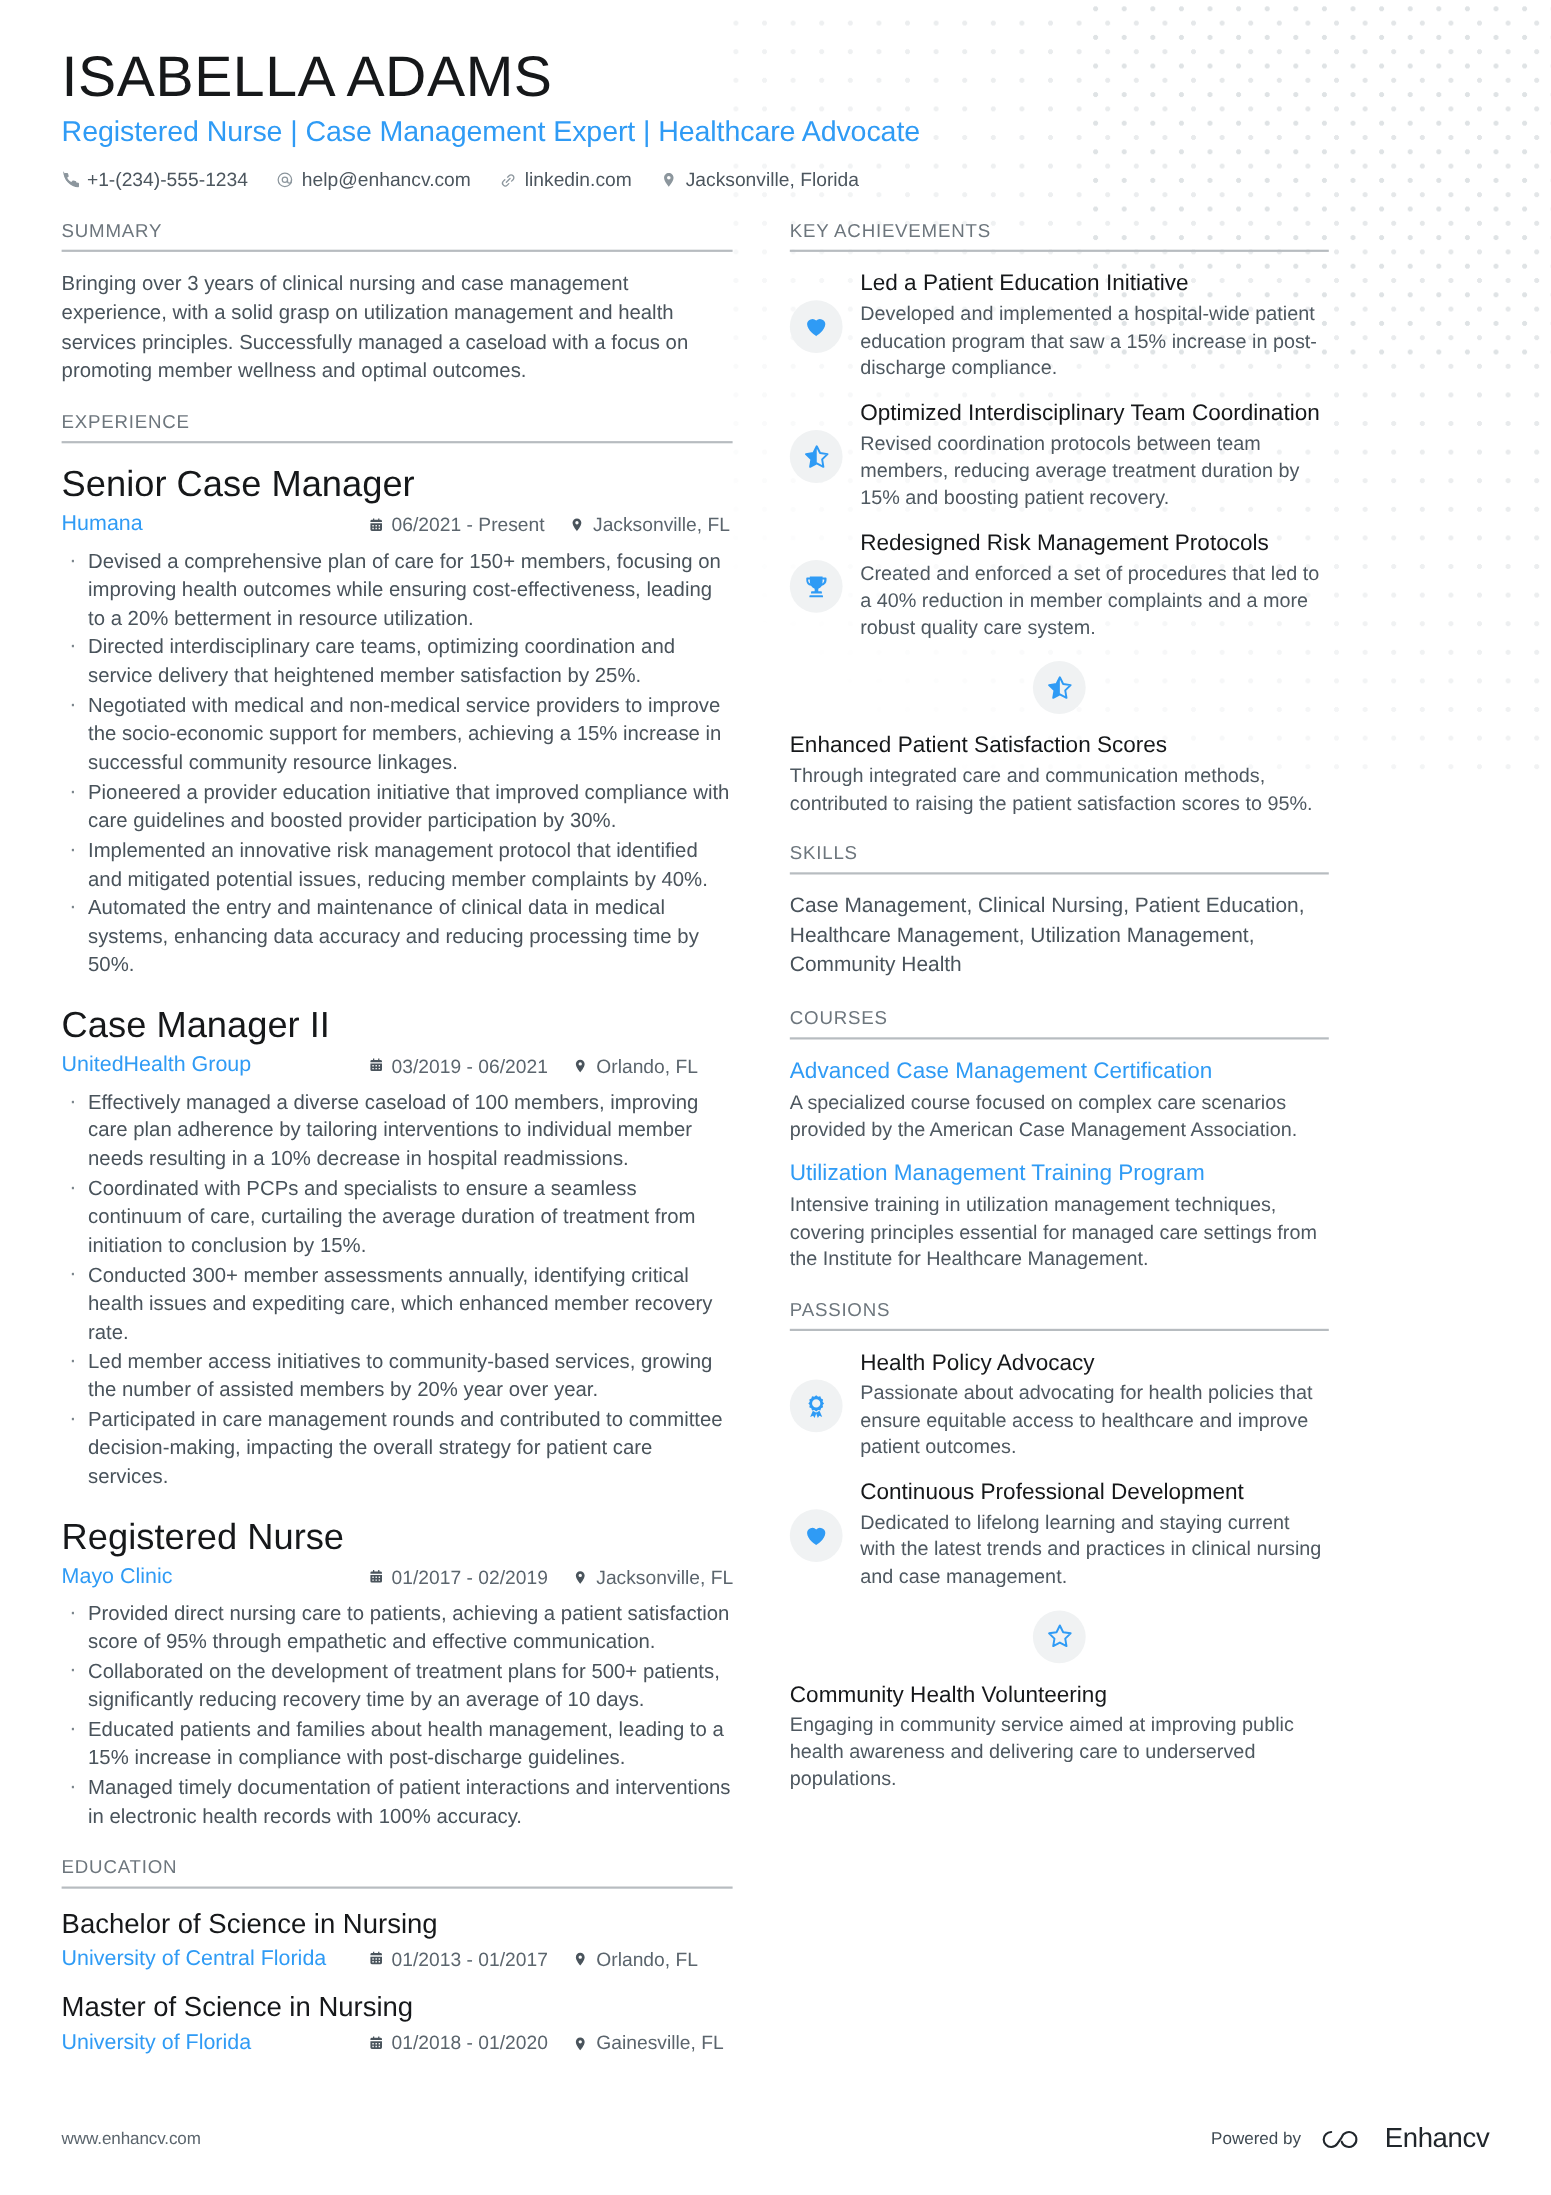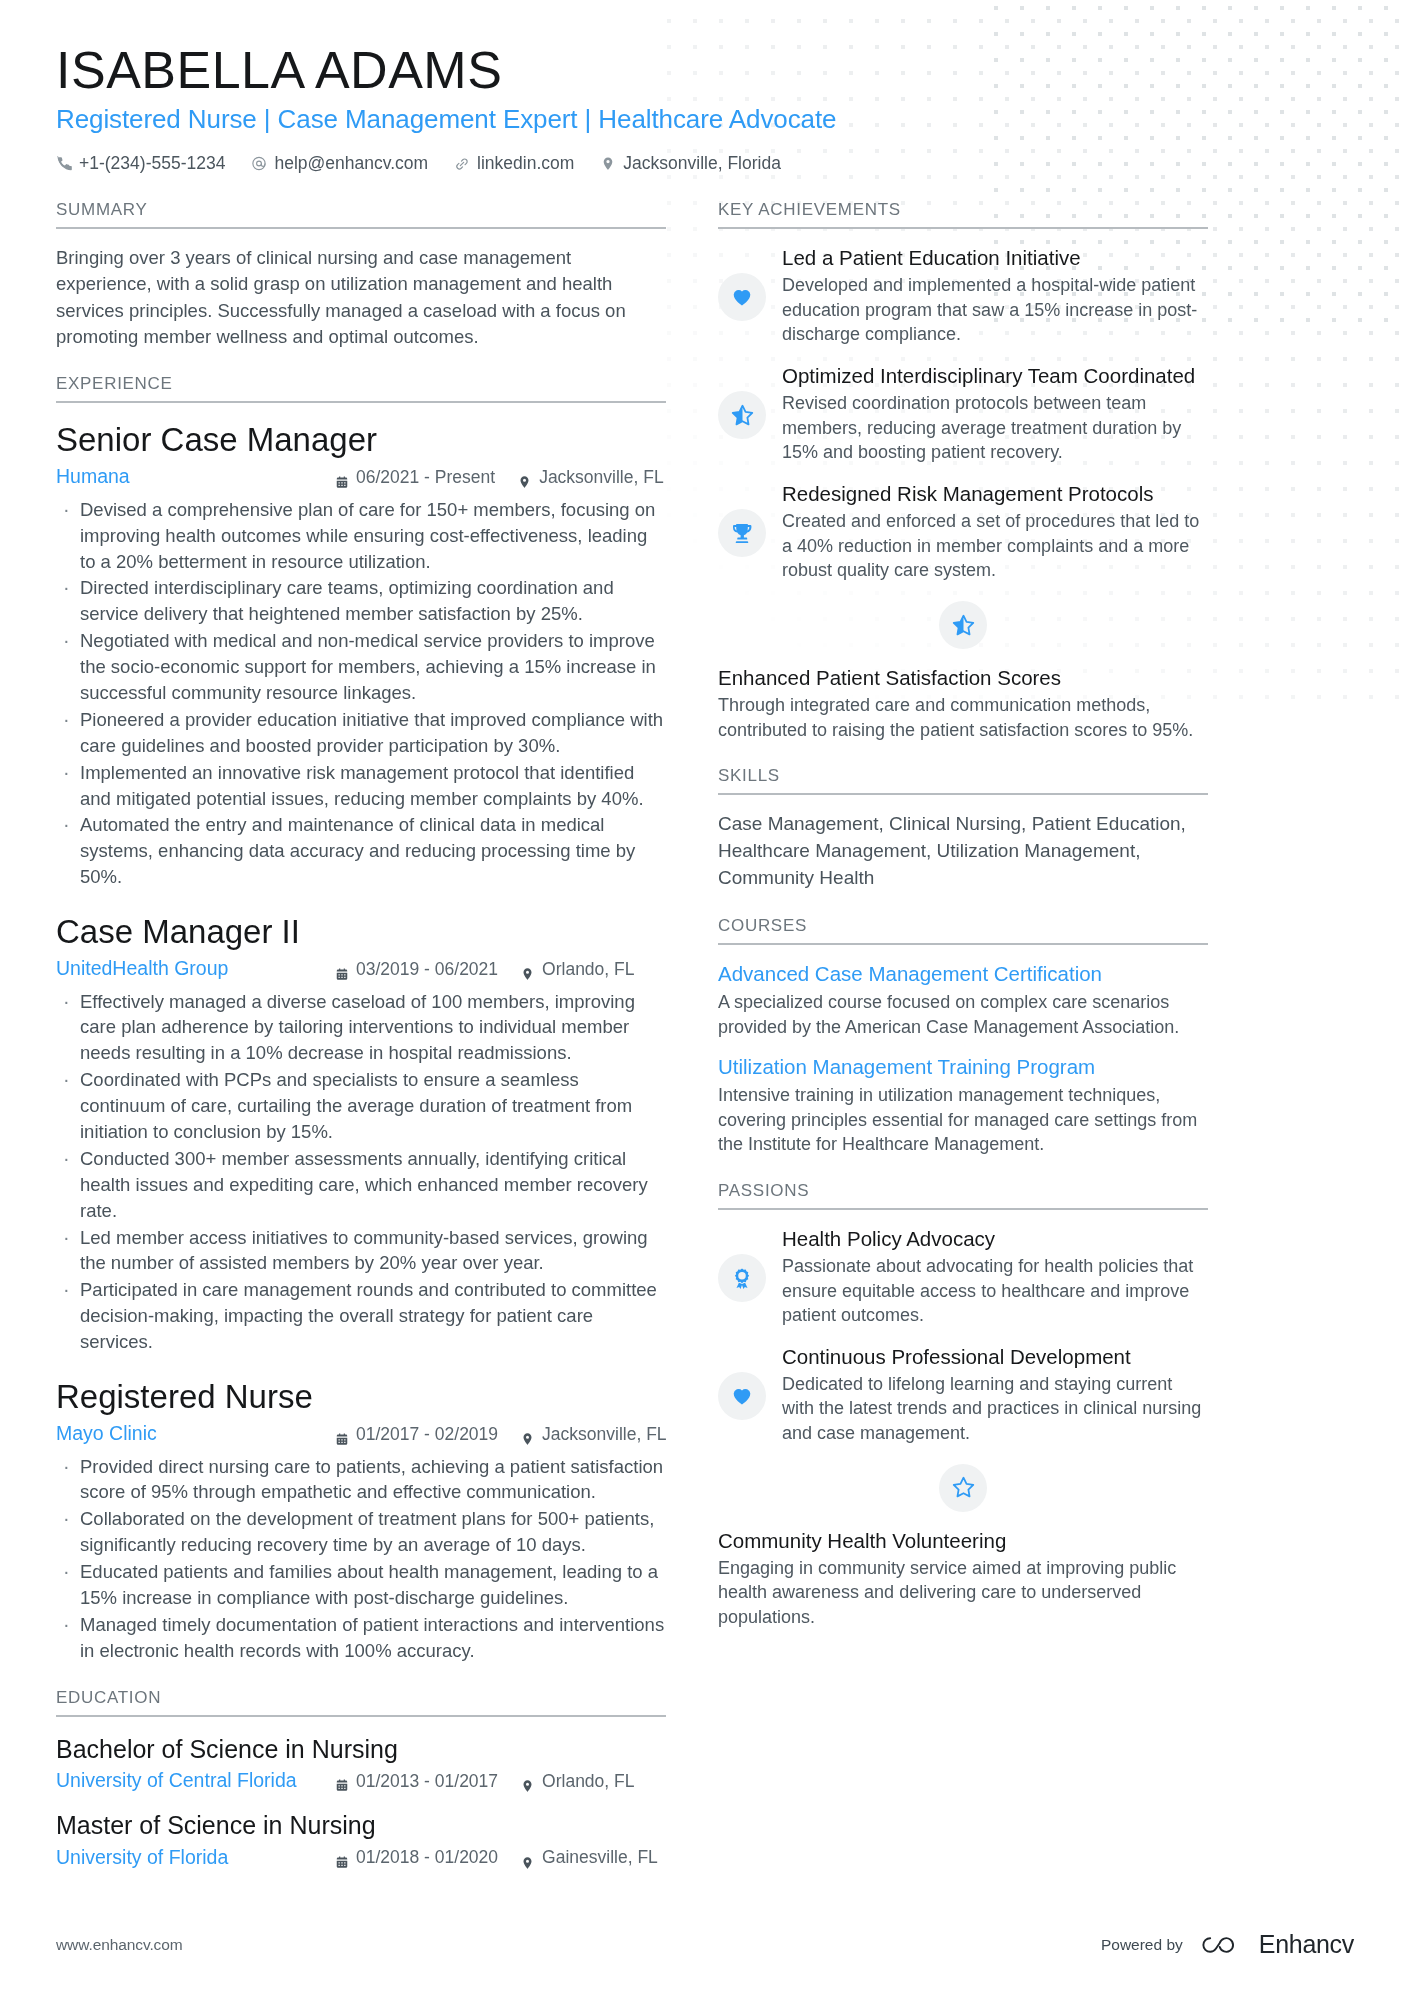--- a/index.html
+++ b/index.html
@@ -144,21 +144,21 @@
     margin-bottom: 5px;
   }
   .entry-org {
     color: #2f9bf5;
     font-size: 19.5px;
     flex: 0 0 auto;
     min-width: 278px;
   }
   .meta-chip {
     display: inline-flex;
-    align-items: flex-end;
+    align-items: center;
     gap: 7px;
     color: #5b656d;
     font-size: 17.5px;
     white-space: nowrap;
   }
   .meta-chip + .meta-chip { margin-left: 22px; }
   .meta-chip .mi {
     display: inline-flex;
     align-items: center;
     justify-content: center;
@@ -523,21 +523,21 @@
         </div>
 
         <div class="ach-item">
           <div class="ach-icon">
             <svg width="25" height="25" viewBox="0 0 24 24" fill="none" stroke="currentColor" stroke-width="1.7" stroke-linejoin="round">
                 <path d="M12 2.6l2.9 5.9 6.5.95-4.7 4.6 1.1 6.5L12 17.5 6.2 20.55l1.1-6.5-4.7-4.6 6.5-.95L12 2.6z"></path>
                 <path d="M12 2.6v14.9L6.2 20.55l1.1-6.5-4.7-4.6 6.5-.95L12 2.6z" fill="currentColor" stroke="none"></path>
               </svg>
           </div>
           <div class="ach-body">
-            <div class="ach-title">Optimized Interdisciplinary Team Coordinated</div>
+            <div class="ach-title">Optimized Interdisciplinary Team Coordination</div>
             <div class="ach-desc">Revised coordination protocols between team members, reducing average treatment duration by 15% and boosting patient recovery.</div>
           </div>
         </div>
 
         <div class="ach-item">
           <div class="ach-icon">
             <svg width="24" height="24" viewBox="0 0 24 24" fill="currentColor">
                 <path d="M6.2 3h11.6v1.1h2.7c.5 0 .9.4.9.9v1.6c0 2.5-1.8 4.6-4.2 5a5.9 5.9 0 0 1-3.3 2.7v2.2h2.3c.6 0 1 .4 1 1v1H7.3v-1c0-.6.4-1 1-1h2.3v-2.2a5.9 5.9 0 0 1-3.3-2.7A5.1 5.1 0 0 1 3 6.6V5c0-.5.4-.9.9-.9h2.3V3zm0 2.9H4.7v.7c0 1.3.8 2.4 1.9 2.9a7 7 0 0 1-.4-2.2V5.9zm11.6 0v1.4c0 .8-.1 1.5-.4 2.2 1.1-.5 1.9-1.6 1.9-2.9v-.7h-1.5zM6.7 20.2h10.6c.5 0 .9.4.9.9v.9H5.8v-.9c0-.5.4-.9.9-.9z"></path>
               </svg>
           </div>

